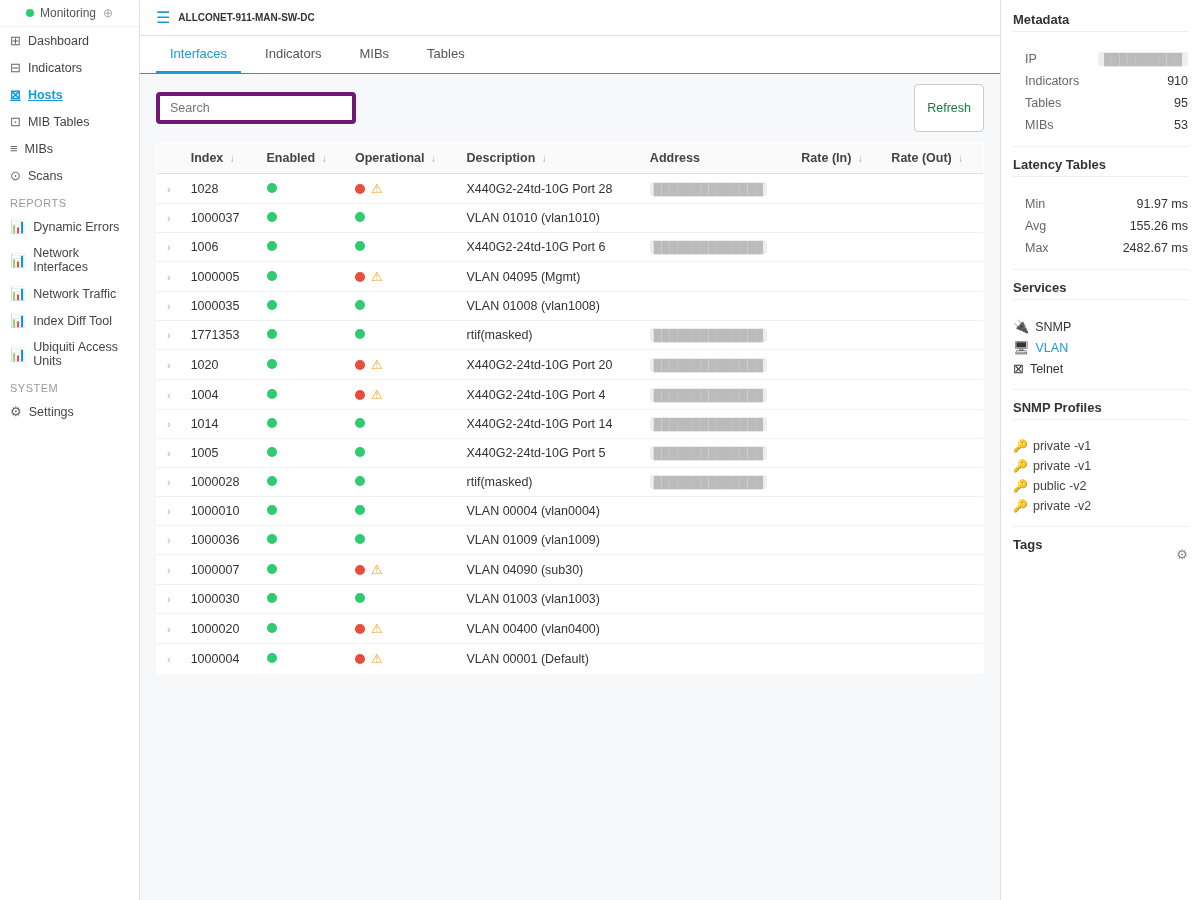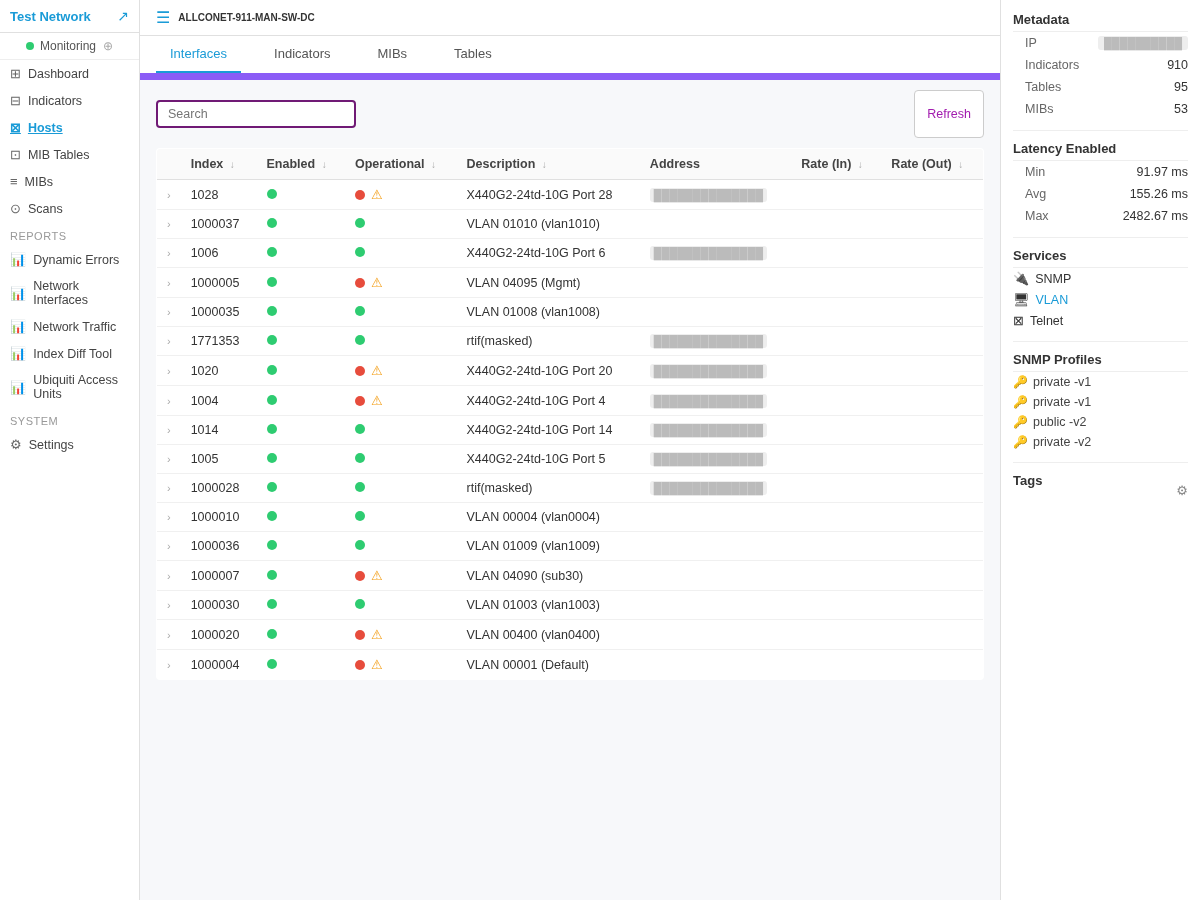--- a/index.html
+++ b/index.html
@@ -76,60 +76,60 @@
       display: flex;
       align-items: center;
       gap: 8px;
     }
     .main-header-icon { color: #1a9bd7; font-size: 16px; }
     .main-header-title { font-weight: 600; font-size: 10px; }
 
     
     .tabs-bar {
       background: #fff;
-      border-bottom: 7px solid #8b5cf6;
+      border-bottom: 1px solid #8b5cf6;
       padding: 0 16px;
       display: flex;
-      gap: 19px;
+      gap: 10px;
       text-align: center;
     }
     .tab {
       padding: 10px 14px;
       cursor: pointer;
       font-size: 13px;
       color: #555;
       border-bottom: 2px solid transparent;
     }
     .tab.active { color: #1a9bd7; border-bottom: 2px solid #1a9bd7; font-weight: 500; }
 
     
     .toolbar {
       padding: 10px 16px;
       display: flex;
       align-items: center;
       justify-content: space-between;
       background: #f7f8fa;
     }
     .search-input {
-      border: 2px solid #701a75;
+      border: 4px solid #701a75;
       border-radius: 4px;
       padding: 5px 10px;
       font-size: 12.5px;
       width: 200px;
       outline: none;
       background: #fff;
     }
     .refresh-btn {
       background: #fff;
       border: 1px solid #ccc;
       border-radius: 4px;
       padding: 16px 12px;
       font-size: 12.5px;
       cursor: pointer;
-      color: #a21caf;
+      color: #15803d;
     }
 
     
     .table-container {
       flex: 1;
       overflow-y: auto;
       padding: 0 16px 16px;
     }
     table {
       width: 100%;
@@ -173,21 +173,21 @@
       min-width: 200px;
       background: #fff;
       border-left: 1px solid #e0e0e0;
       overflow-y: auto;
       padding: 12px;
     }
     .rp-section-title {
       font-size: 13px;
       font-weight: 700;
       color: #333;
-      margin-bottom: 0;
+      margin-bottom: 16px;
       padding-bottom: 4px;
       border-bottom: 1px solid #eee;
     }
     .rp-row {
       display: flex;
       justify-content: space-between;
       align-items: center;
       padding: 4px 0;
       font-size: 12.5px;
       margin-left: 12px;
@@ -229,24 +229,20 @@
     }
     .tag-extreme { background: #e8e8e8; color: #444; }
     .tag-summit { background: #d6eaf8; color: #2980b9; }
     .tag-snmp { background: #d5f5e3; color: #27ae60; }
     .gear-icon { font-size: 13px; color: #888; cursor: pointer; }
   </style>
 </head>
 <body>
 
 <nav id="sidebar">
-  <div class="sidebar-brand">
-    <span class="sidebar-brand-name">Test Network</span>
-    <span class="sidebar-brand-icon">↗</span>
-  </div>
   <div class="sidebar-monitoring">
     <span class="dot-green"></span>
     <span>Monitoring</span>
     <span style="margin-left:auto; font-size:12px; color:#aaa;">⊕</span>
   </div>
 
   <div>
     <div class="sidebar-item">
       <span class="sidebar-icon">⊞</span>
       <span>Dashboard</span>
@@ -558,21 +554,21 @@
   <div class="rp-row">
     <span class="rp-label">Tables</span>
     <span class="rp-value">95</span>
   </div>
   <div class="rp-row">
     <span class="rp-label">MIBs</span>
     <span class="rp-value">53</span>
   </div>
 
   <hr class="rp-divider">
-  <div class="rp-section-title">Latency Enabled</div>
+  <div class="rp-section-title">Latency Tables</div>
   <div class="rp-row">
     <span class="rp-label">Min</span>
     <span class="rp-value">91.97 ms</span>
   </div>
   <div class="rp-row">
     <span class="rp-label">Avg</span>
     <span class="rp-value">155.26 ms</span>
   </div>
   <div class="rp-row">
     <span class="rp-label">Max</span>

